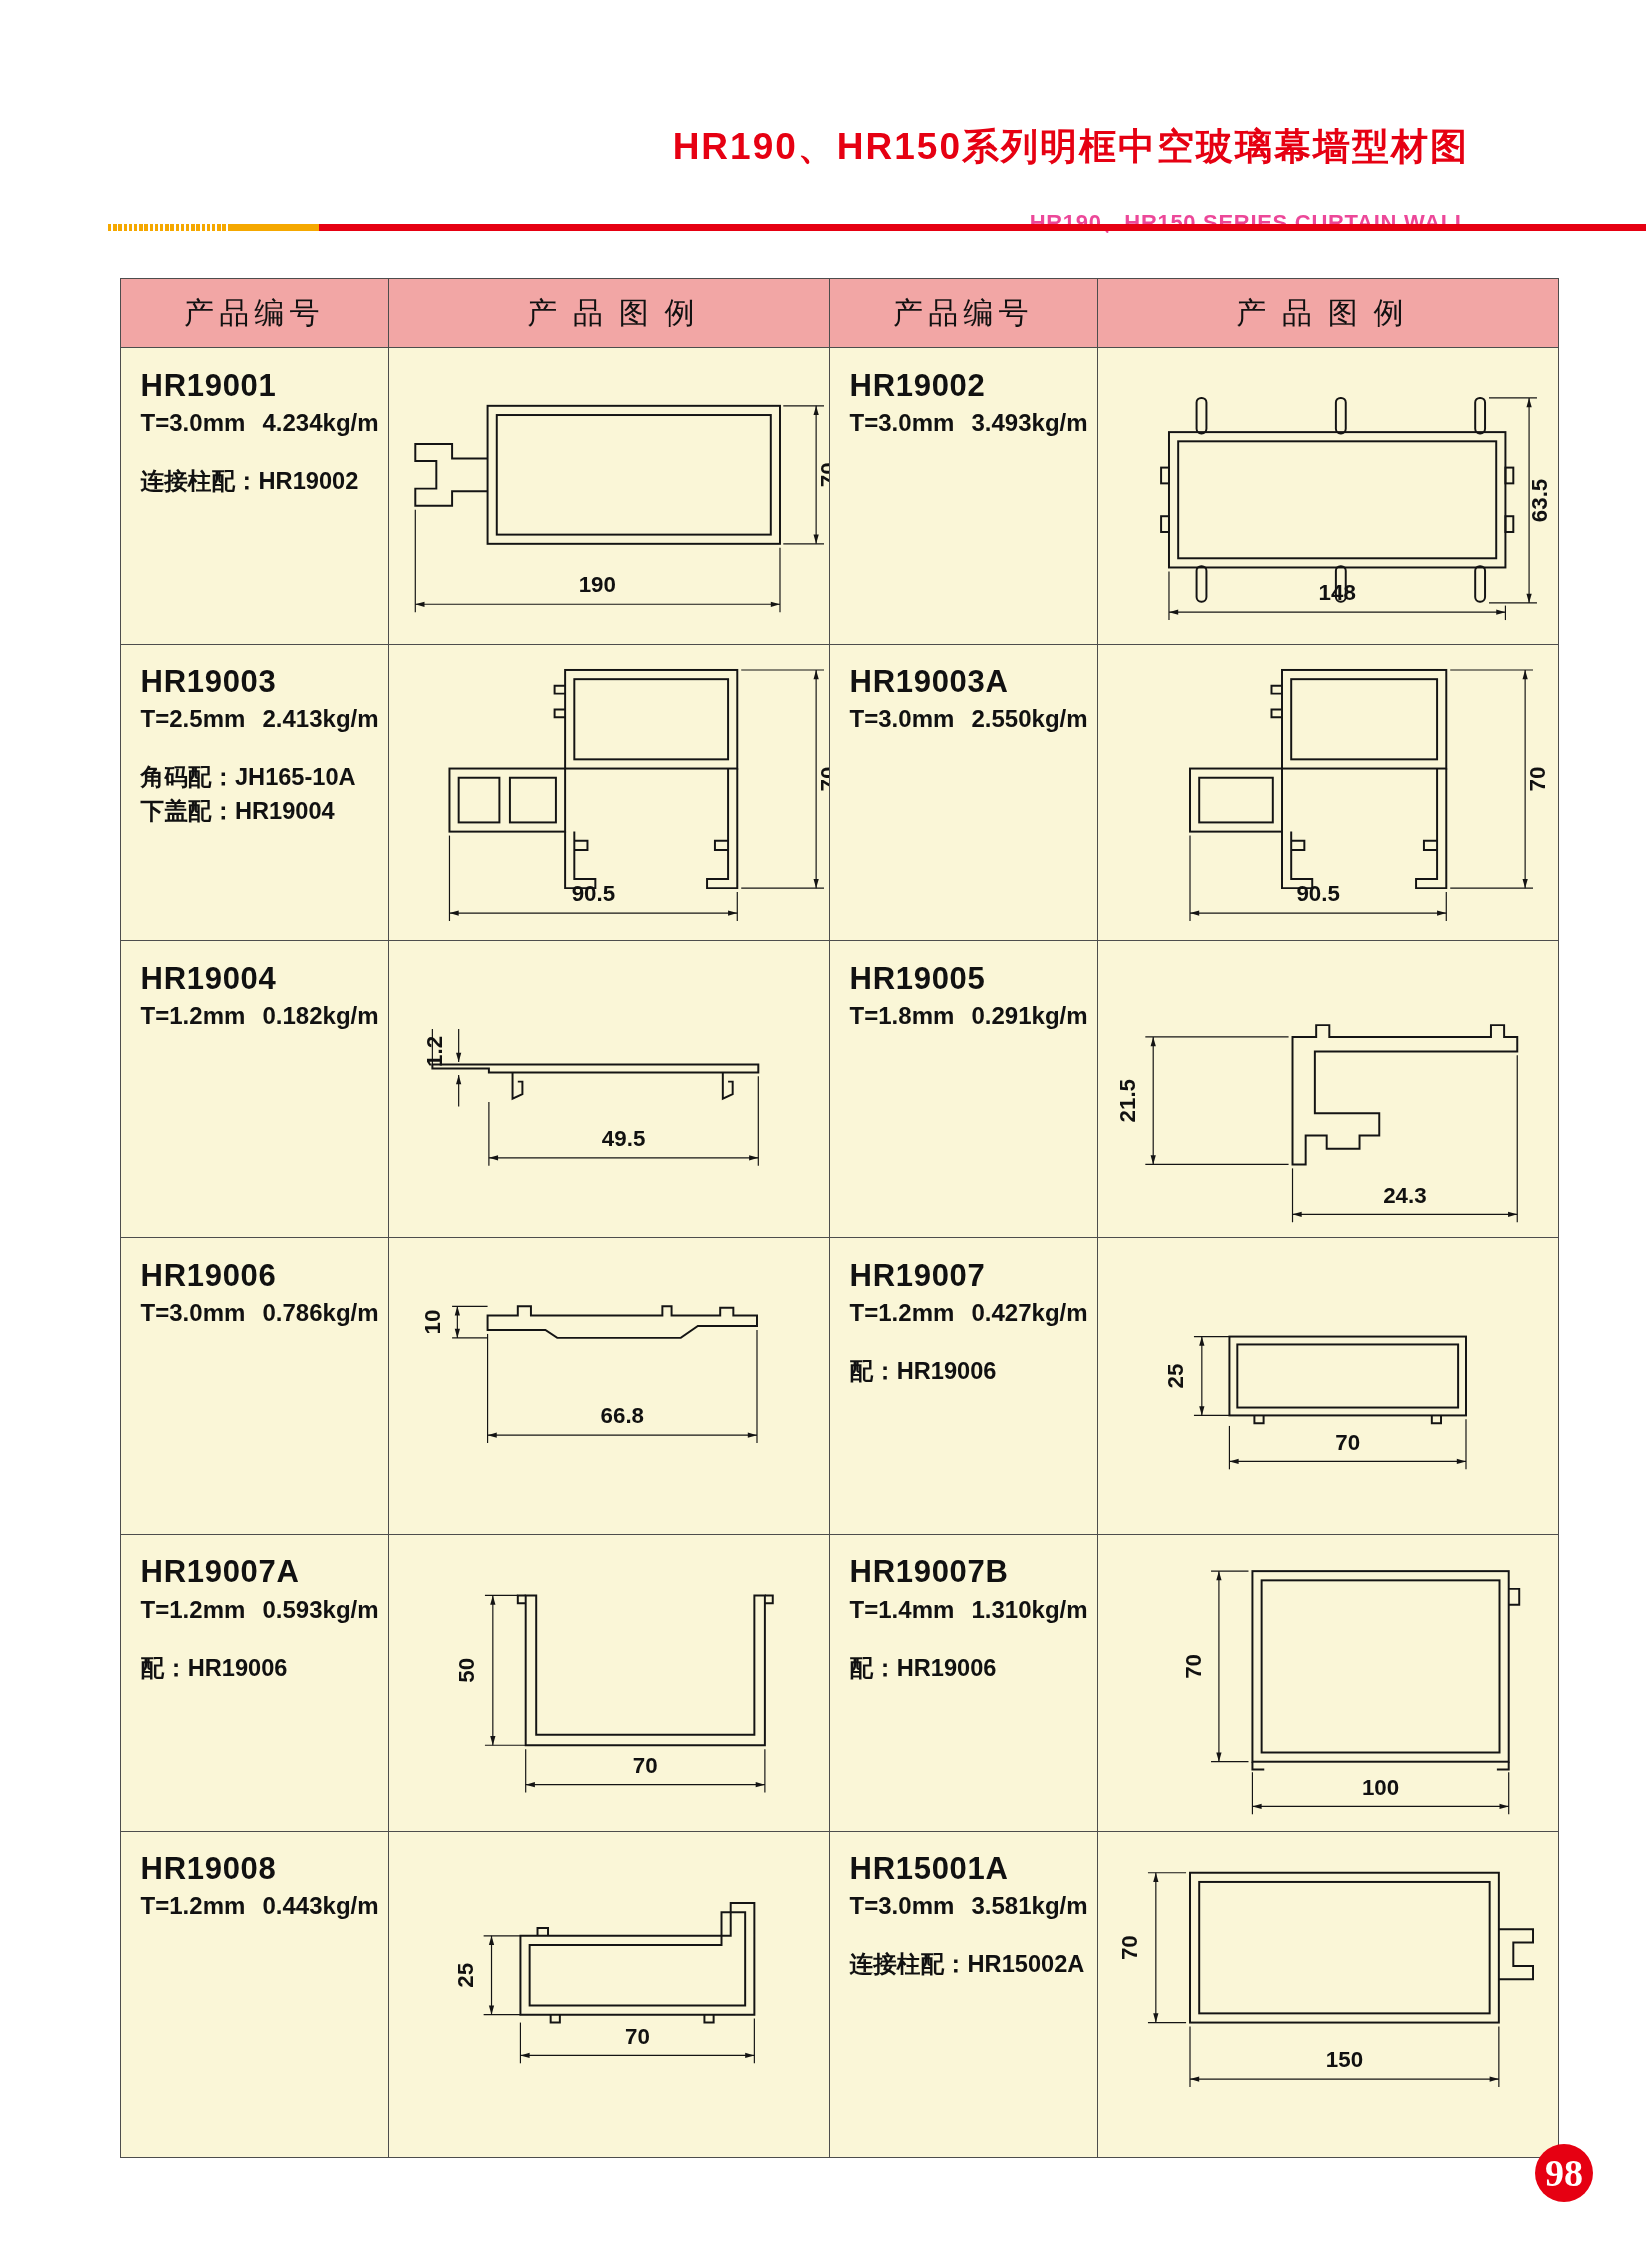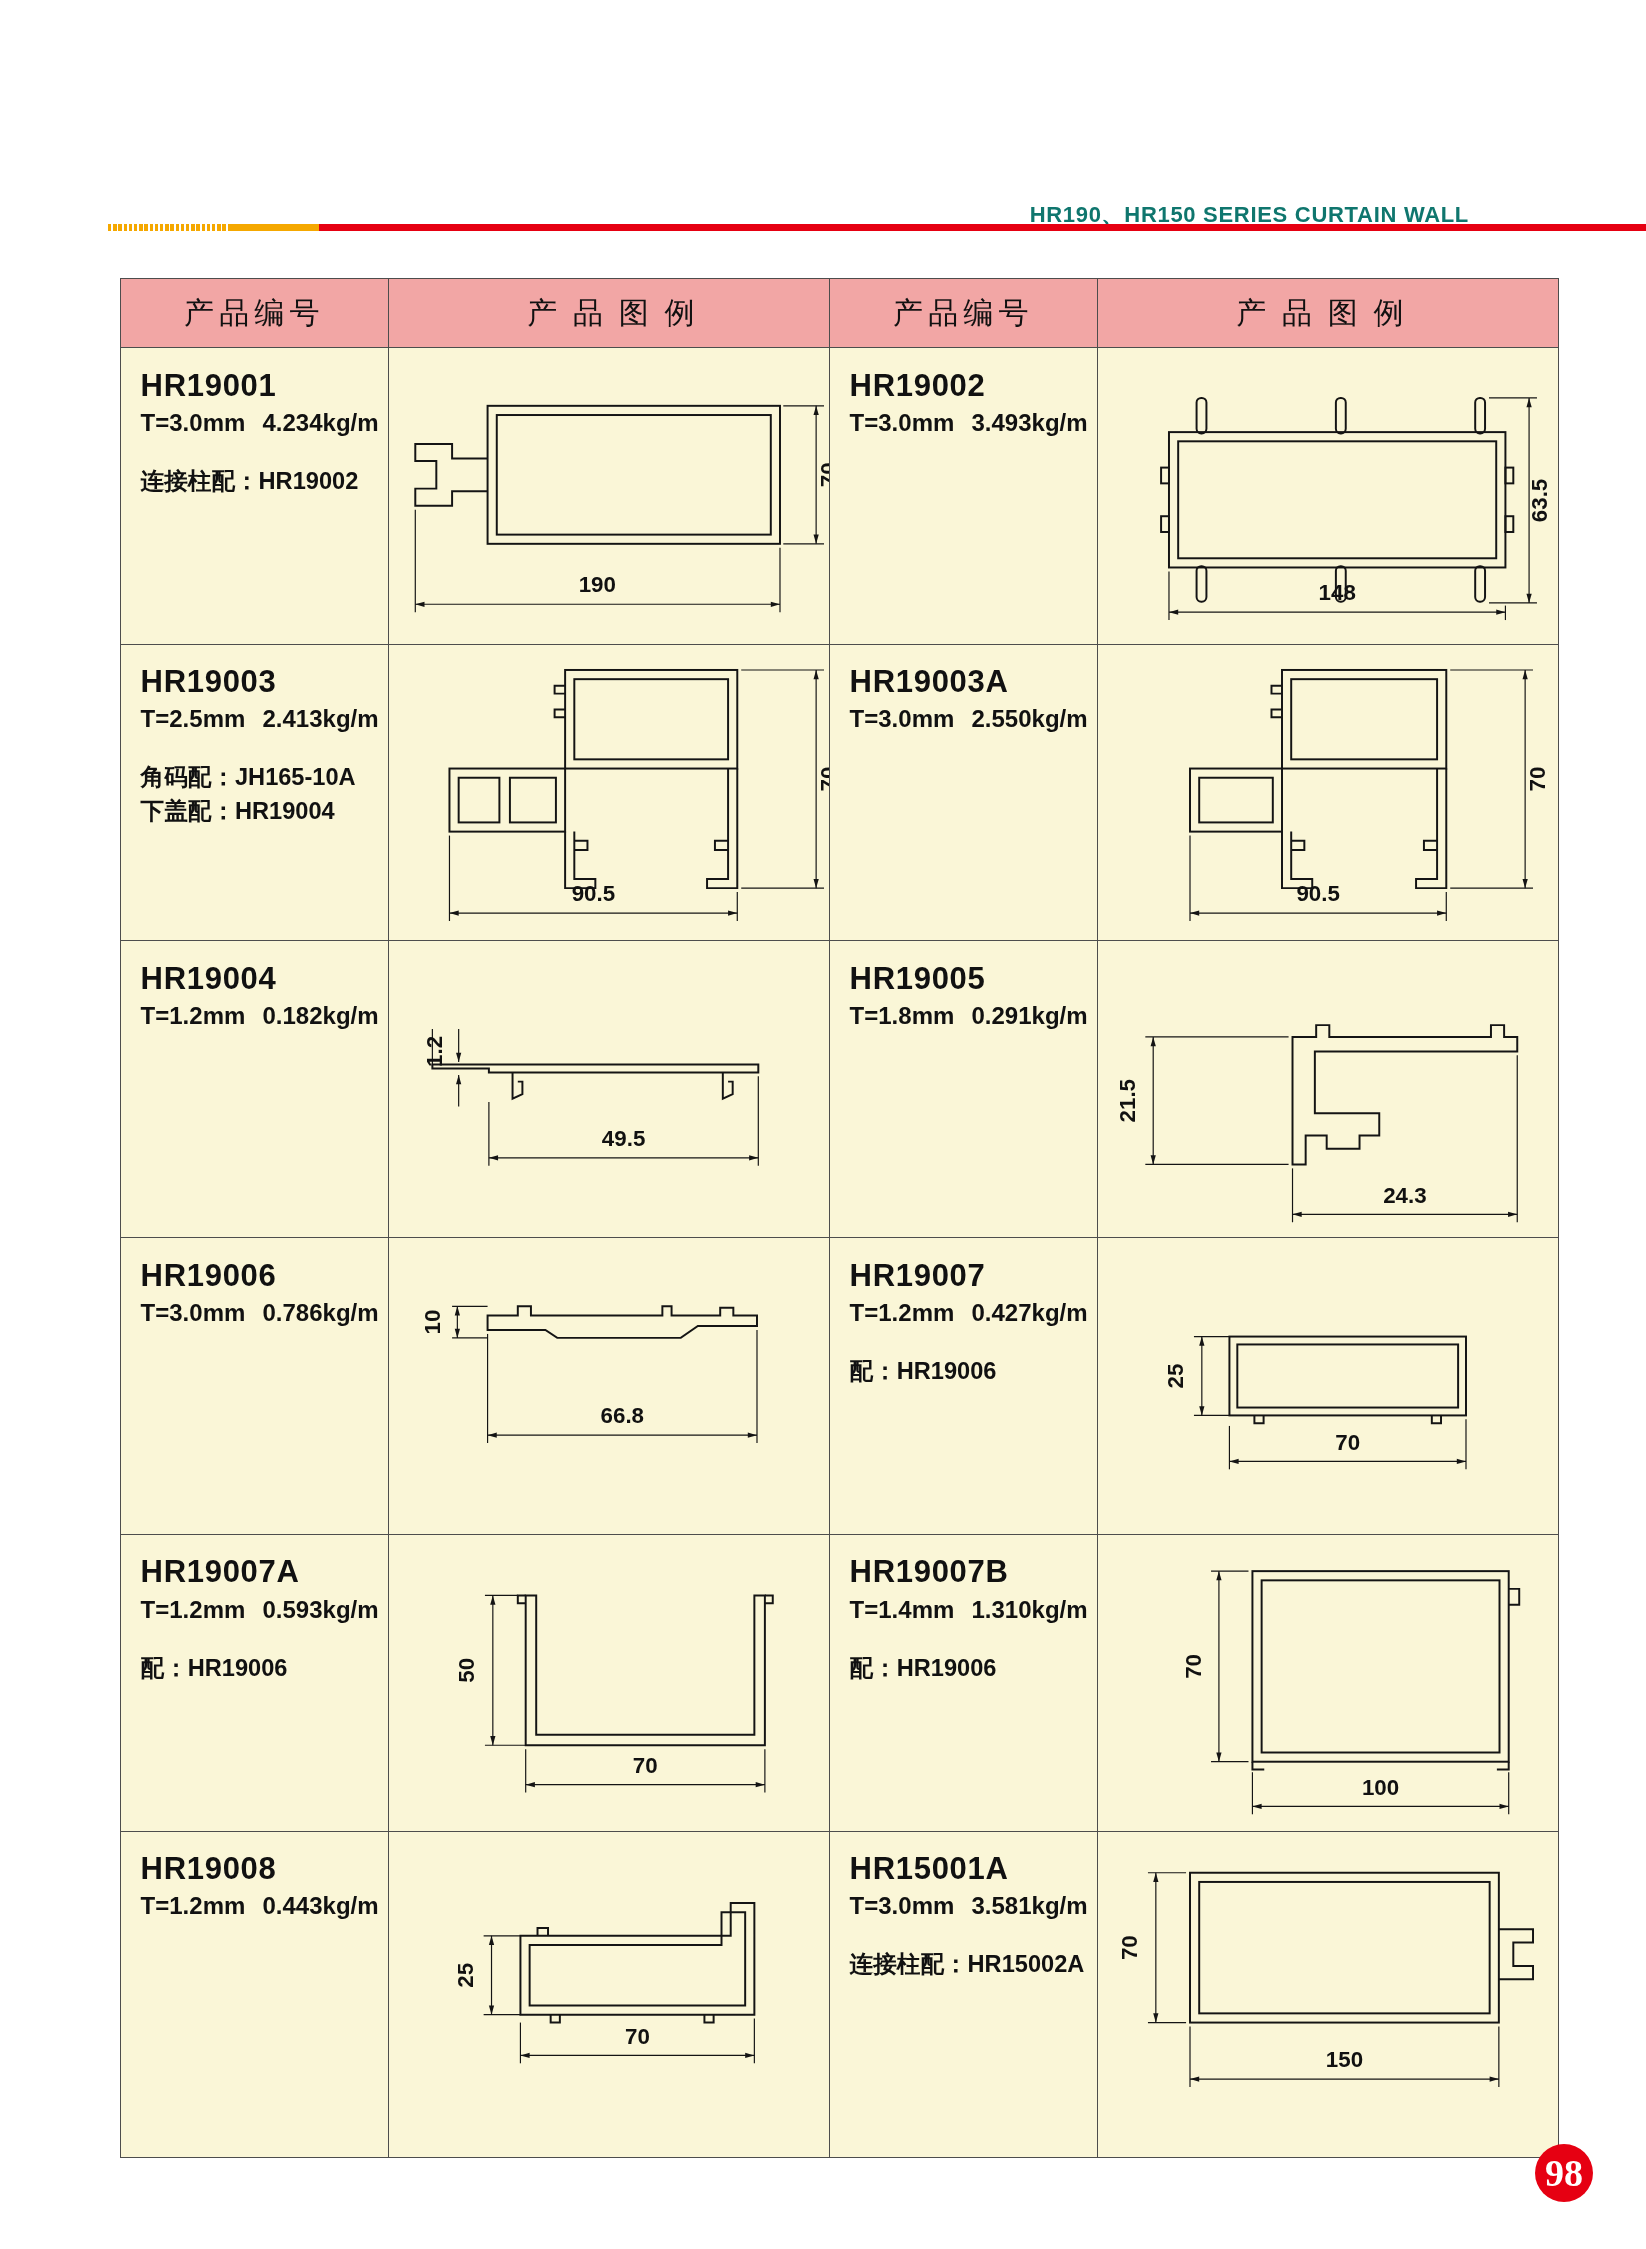--- a/index.html
+++ b/index.html
@@ -2,22 +2,22 @@
 <html style="font-size:10.5px"><head>
 <meta charset="utf-8">
 <style>
   html,body{margin:0;padding:0;background:#fff;}
   .page{position:relative;width:1647px;height:2250px;background:#ffffff;
         font-family:"Liberation Sans","DejaVu Sans",sans-serif;overflow:hidden;}
 
   
   .title{position:absolute;top:122px;right:178px;font-size:37px;font-weight:bold;
          color:#e60012;letter-spacing:2px;white-space:nowrap;}
-  .subtitle{position:absolute;top:200px;right:178px;font-size:22px;font-weight:bold;
-            color:#0f766e;white-space:nowrap;letter-spacing:0.7px;}
+  .subtitle{position:absolute;top:208px;right:178px;font-size:22px;font-weight:bold;
+            color:#ec4899;white-space:nowrap;letter-spacing:0.7px;}
   .bar{position:absolute;top:224px;left:108px;right:0;height:6.5px;display:flex;}
   .bar-stripes{width:122px;background:repeating-linear-gradient(90deg,#f5a800 0 3.3px,#ffffff 3.3px 5.2px);}
   .bar-orange{width:89px;background:#f5a800;}
   .bar-red{flex:1;background:#e60012;}
 
   
   .catalog-table{position:absolute;top:278px;}
   .catalog-table.pos-left{left:120px;}
   .catalog-table.pos-right{left:829px;}
   table{border-collapse:collapse;table-layout:fixed;}
@@ -48,20 +48,21 @@
 
   .page-num{position:absolute;left:1535px;top:2144px;width:58px;height:58px;border-radius:50%;
             background:#e60012;color:#fff;display:flex;align-items:center;justify-content:center;
             font-family:"Liberation Serif","DejaVu Serif",serif;font-size:38px;font-weight:bold;}
 </style>
 </head>
 <body>
 
 <div class="page">
 
+  <div class="title">HR190、HR150系列明框中空玻璃幕墙型材图</div>
   <div class="subtitle">HR190、HR150 SERIES CURTAIN WALL</div>
   <div class="bar">
     <div class="bar-stripes"></div>
     <div class="bar-orange"></div>
     <div class="bar-red"></div>
   </div>
 
   <div class="catalog-table pos-left">
     <table>
       <colgroup>

